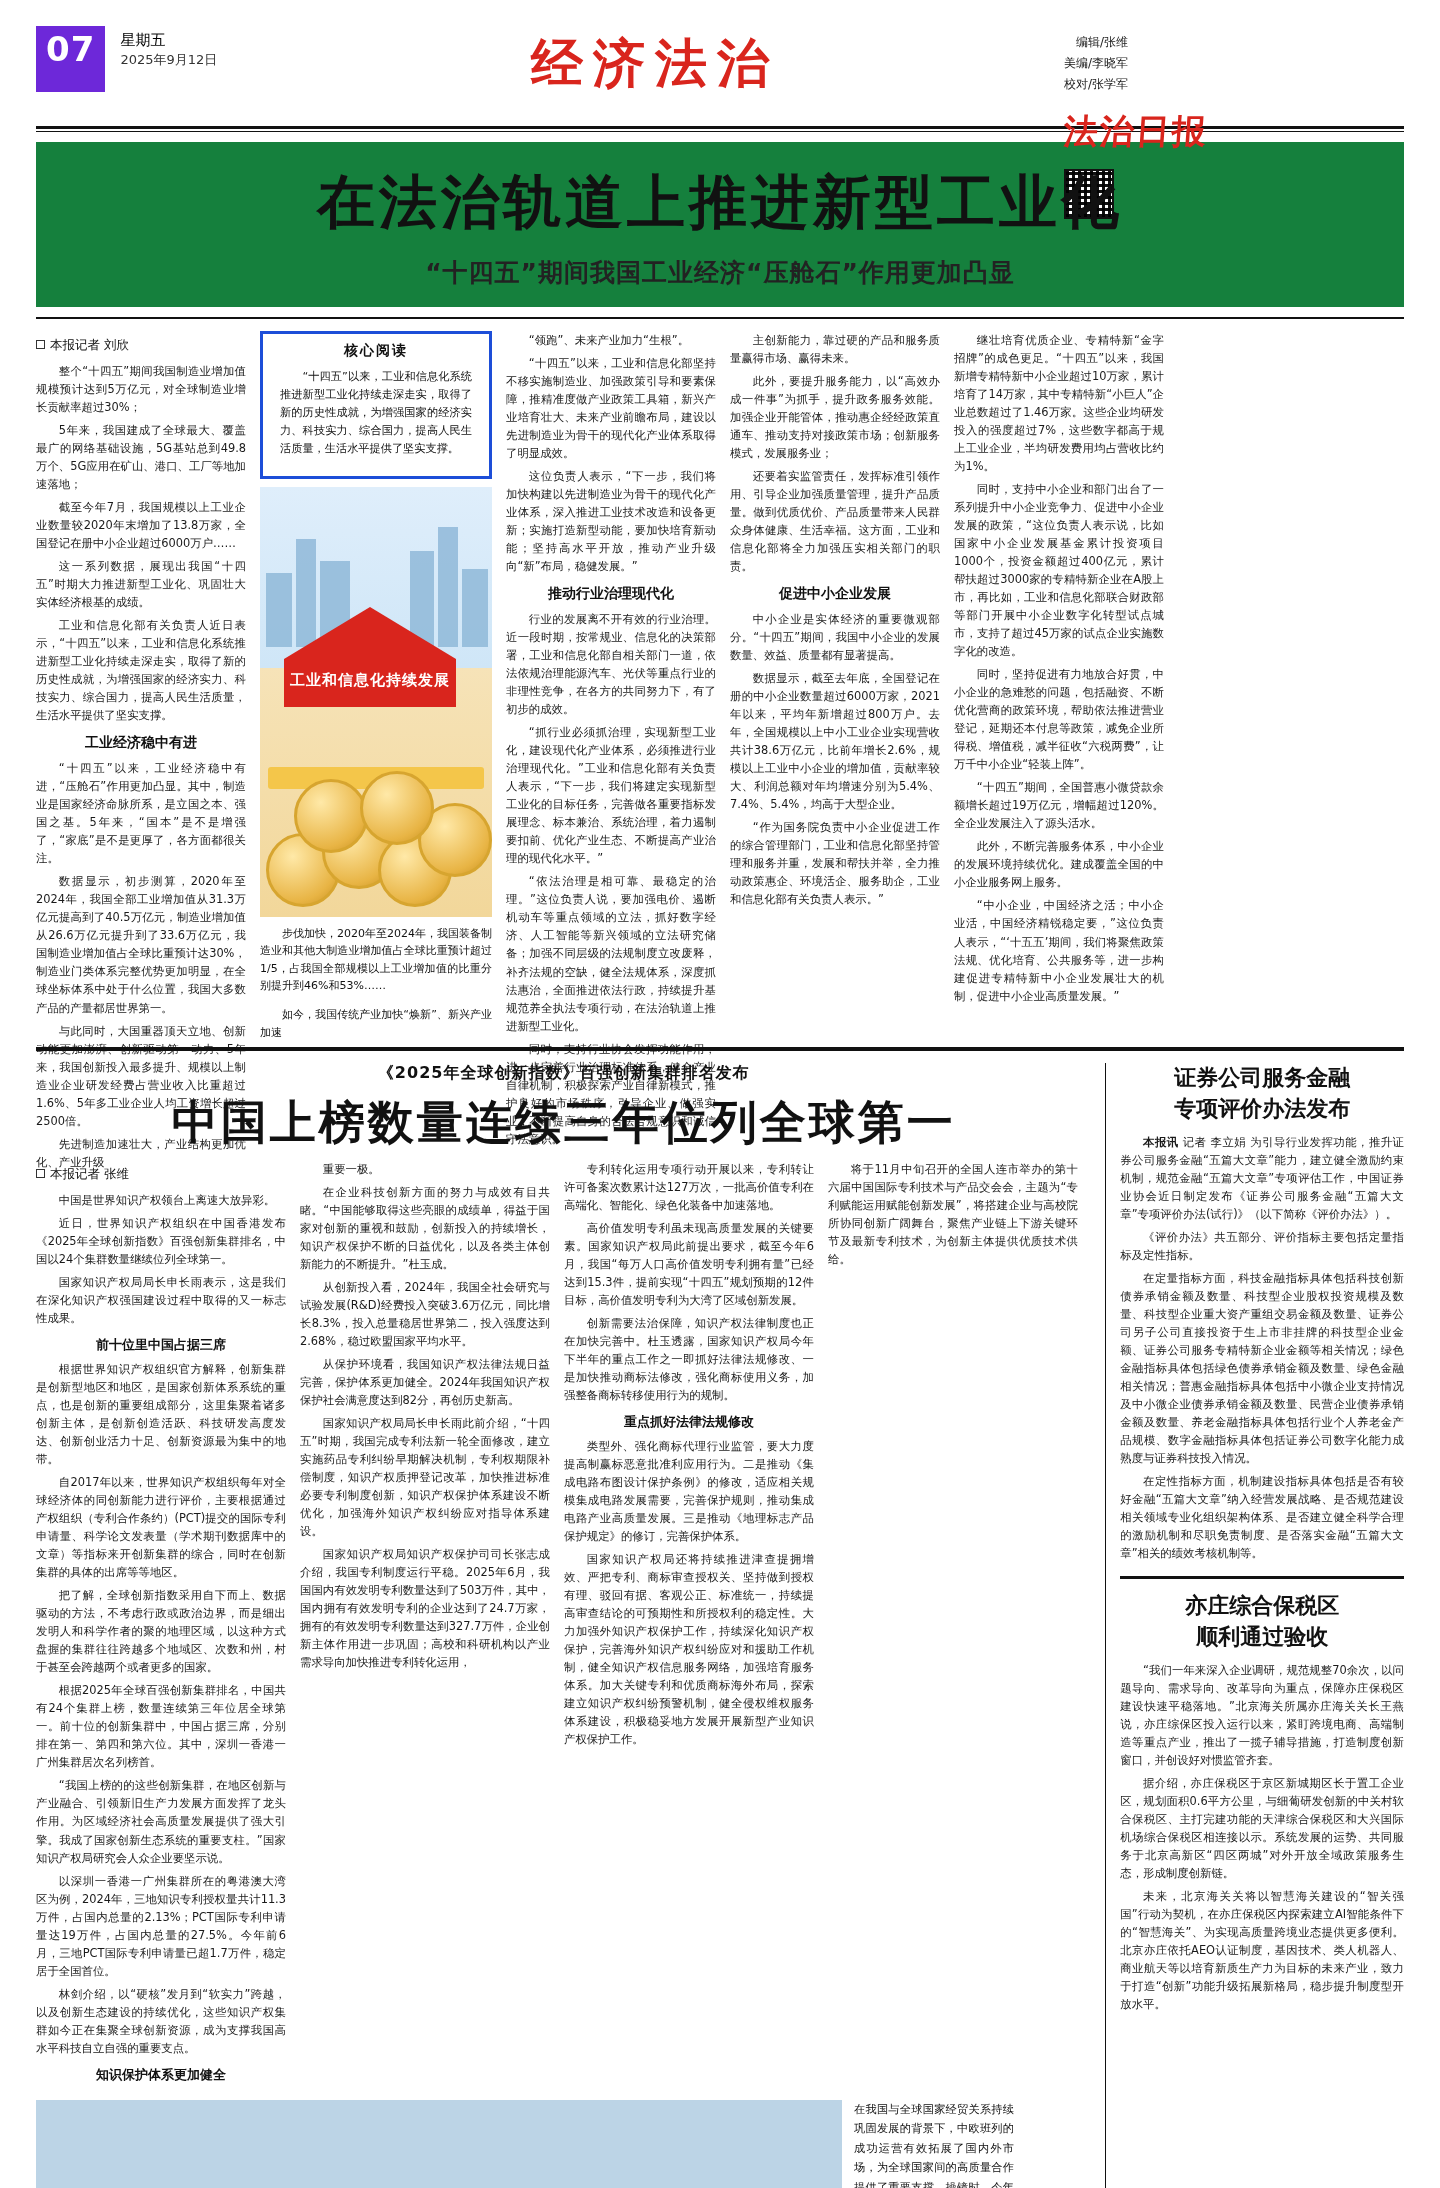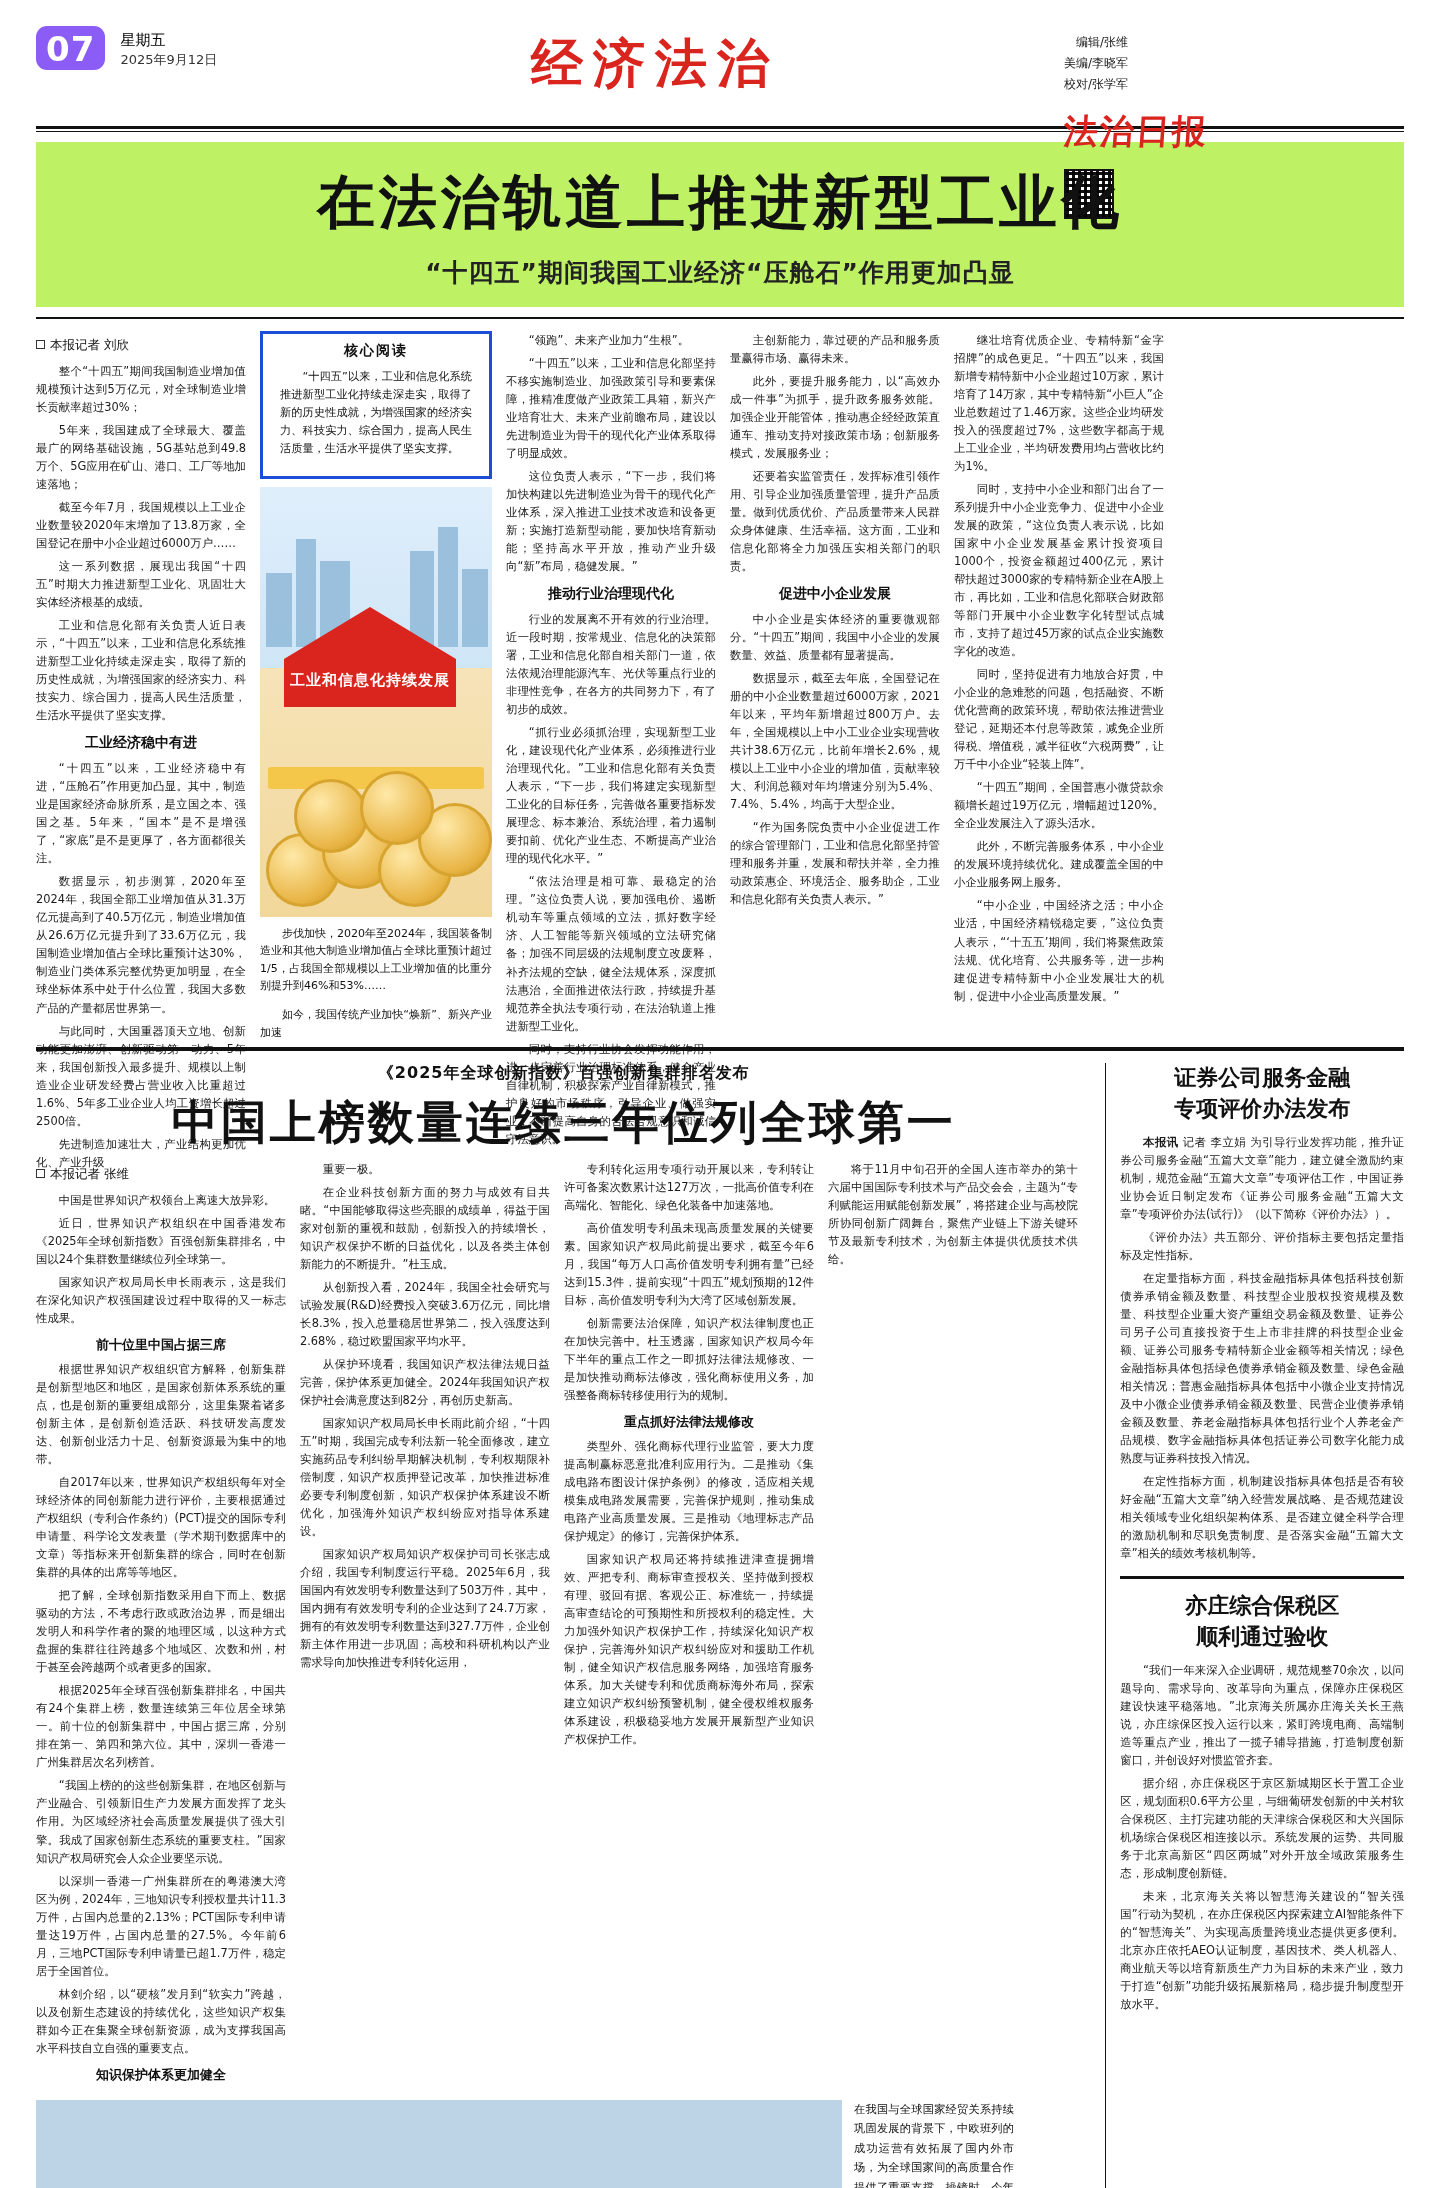--- a/index.html
+++ b/index.html
@@ -11,24 +11,23 @@
     color:#111;
     position:relative;
     overflow:hidden;
   }
   .page { position:relative; width:1440px; height:2188px; padding:0 36px; }
 
   
   .masthead { display:flex; align-items:flex-start; padding-top:26px; height:120px; }
   .mh-left { width:210px; }
   .mh-num {
-    display:inline-block; background:#8b5cf6; color:#fff; font-weight:bold;
-    font-size:34px; line-height:1; padding:6px 10px 4px; letter-spacing:1px;
+    display:inline-block; background:#6d28d9; color:#fff; font-weight:bold;
+    font-size:34px; line-height:1; padding:6px 10px 26px; letter-spacing:1px;
     font-family:"DejaVu Sans","Liberation Sans",sans-serif;
-    border-radius:11px;
   }
   .mh-date-wrap { display:inline-block; vertical-align:top; margin-left:10px; padding-top:4px; }
   .mh-weekday { font-size:15px; color:#000000; line-height:1.4; }
   .mh-date { font-size:13px; color:#333; line-height:1.4; }
   .mh-center { flex:1; text-align:center; }
   .mh-title {
     font-family:"DejaVu Serif","Liberation Serif",serif;
     font-weight:bold; font-size:52px; color:#d9251d; letter-spacing:10px;
     line-height:1.1; padding-top:8px;
   }
@@ -42,21 +41,21 @@
   }
   .mh-qr { width:50px; height:50px; background:
       repeating-linear-gradient(0deg,#111 0 3px,#fff 3px 6px),
       repeating-linear-gradient(90deg,#111 0 3px,transparent 3px 6px);
     background-blend-mode:multiply; border:2px solid #111; margin-top:4px; }
 
   .rule-thick { height:3px; background:#111; margin-top:6px; }
   .rule-thin  { height:1px; background:#111; margin-top:2px; }
 
   
-  .band { background:#bef264; margin-top:10px; padding:22px 0 18px; text-align:center; }
+  .band { background:#15803d; margin-top:10px; padding:22px 0 18px; text-align:center; }
   .band h1 {
     margin:0; font-family:"DejaVu Serif","Liberation Serif",serif;
     font-size:58px; font-weight:bold; letter-spacing:4px; color:#111;
   }
   .band h2 { margin:14px 0 0; font-size:25px; font-weight:bold; color:#222; letter-spacing:1px; }
   .band-rule { height:2px; background:#111; margin-top:10px; }
 
   
   .byline { font-size:12.5px; margin:6px 0 8px; }
   .byline .box { display:inline-block; width:9px; height:9px; border:1px solid #333; margin-right:5px; }

